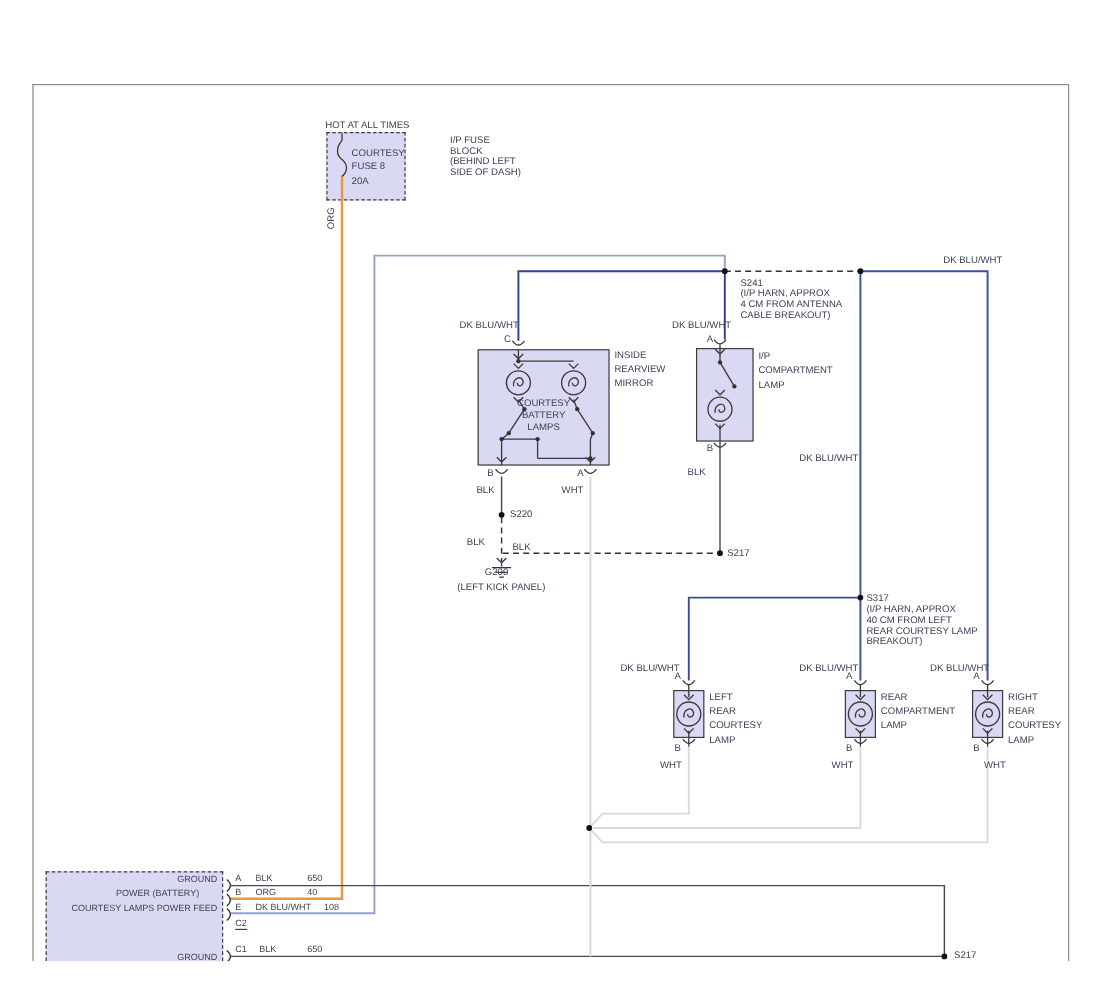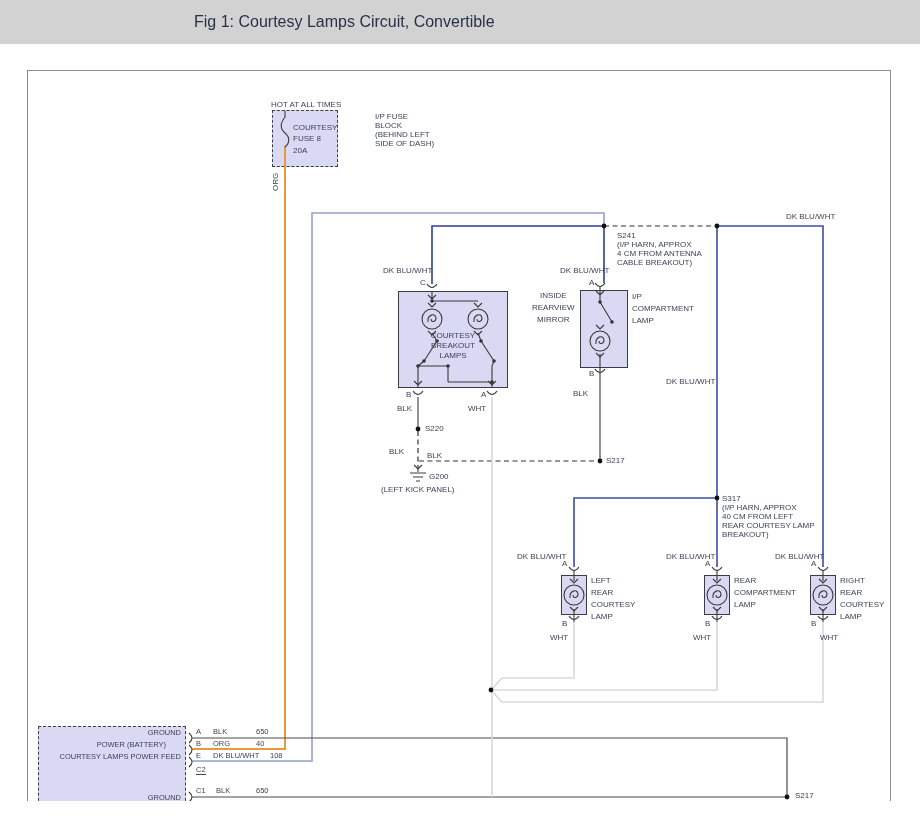--- a/index.html
+++ b/index.html
@@ -28,23 +28,20 @@
   .w-wht{stroke:#d9d9d9;stroke-width:1.6;fill:none}
   .sym{stroke:#3a3a3a;stroke-width:1.1;fill:none}
   .dot{fill:#111;stroke:none}
   .mdot{fill:#333;stroke:none}
 </style>
 </head>
 <body>
 
 <div id="stage">
 
-  <div class="hdr">
-    <div class="title">Fig 1: Courtesy Lamps Circuit, Convertible</div>
-  </div>
 
   <div class="frame"></div>
 
   <div class="comp dashed" style="left:272px;top:110px;width:66px;height:57px;"></div>
   <div class="comp" style="left:398px;top:291px;width:110px;height:97px;border-width:1.5px;"></div>
   <div class="comp" style="left:580px;top:290px;width:48px;height:78px;"></div>
   <div class="comp" style="left:561px;top:575px;width:26px;height:40px;"></div>
   <div class="comp" style="left:704px;top:575px;width:26px;height:40px;"></div>
   <div class="comp" style="left:810px;top:575px;width:26px;height:40px;"></div>
   <div class="comp dashed" style="left:38px;top:726px;width:148px;height:80px;"></div>
@@ -157,28 +154,28 @@
   <div class="lbl" style="left:341px;top:112px;margin-left:34px;">
     <div>I/P FUSE</div>
     <div>BLOCK</div>
     <div>(BEHIND LEFT</div>
     <div>SIDE OF DASH)</div>
   </div>
   <span class="lbl rot" style="left:271px;top:191px;">ORG</span>
 
   <span class="lbl" style="left:383px;top:266px;">DK BLU/WHT</span>
   <span class="lbl" style="left:420px;top:278px;">C</span>
-  <div class="lbl lh12" style="left:532px;top:290px;text-align:center;">
+  <div class="lbl lh12" style="left:512px;top:290px;">
     <div>INSIDE</div>
     <div>REARVIEW</div>
     <div>MIRROR</div>
   </div>
   <div class="lbl lh10" style="left:413px;top:331px;width:80px;text-align:center;">
     <div>COURTESY</div>
-    <div>BREAKOUT</div>
+    <div>BATTERY</div>
     <div>LAMPS</div>
   </div>
   <span class="lbl" style="left:406px;top:390px;">B</span>
   <span class="lbl" style="left:481px;top:390px;">A</span>
   <span class="lbl" style="left:397px;top:404px;">BLK</span>
   <span class="lbl" style="left:468px;top:404px;">WHT</span>
 
   <span class="lbl" style="left:560px;top:266px;">DK BLU/WHT</span>
   <span class="lbl" style="left:589px;top:278px;">A</span>
   <div class="lbl lh12" style="left:632px;top:291px;">
@@ -202,21 +199,21 @@
     <div>(I/P HARN, APPROX</div>
     <div>40 CM FROM LEFT</div>
     <div>REAR COURTESY LAMP</div>
     <div>BREAKOUT)</div>
   </div>
 
   <span class="lbl" style="left:425px;top:424px;">S220</span>
   <span class="lbl" style="left:389px;top:447px;">BLK</span>
   <span class="lbl" style="left:427px;top:451px;">BLK</span>
   <span class="lbl" style="left:606px;top:456px;">S217</span>
-  <span class="lbl" style="left:429px;top:472px;">G200</span>
+  <span class="lbl" style="left:404px;top:472px;">G200</span>
   <span class="lbl" style="left:381px;top:485px;">(LEFT KICK PANEL)</span>
 
   <span class="lbl" style="left:517px;top:552px;">DK BLU/WHT</span>
   <span class="lbl" style="left:666px;top:552px;">DK BLU/WHT</span>
   <span class="lbl" style="left:775px;top:552px;">DK BLU/WHT</span>
   <span class="lbl" style="left:562px;top:559px;">A</span>
   <span class="lbl" style="left:705px;top:559px;">A</span>
   <span class="lbl" style="left:811px;top:559px;">A</span>
   <div class="lbl lh12" style="left:591px;top:575px;">
     <div>LEFT</div>

